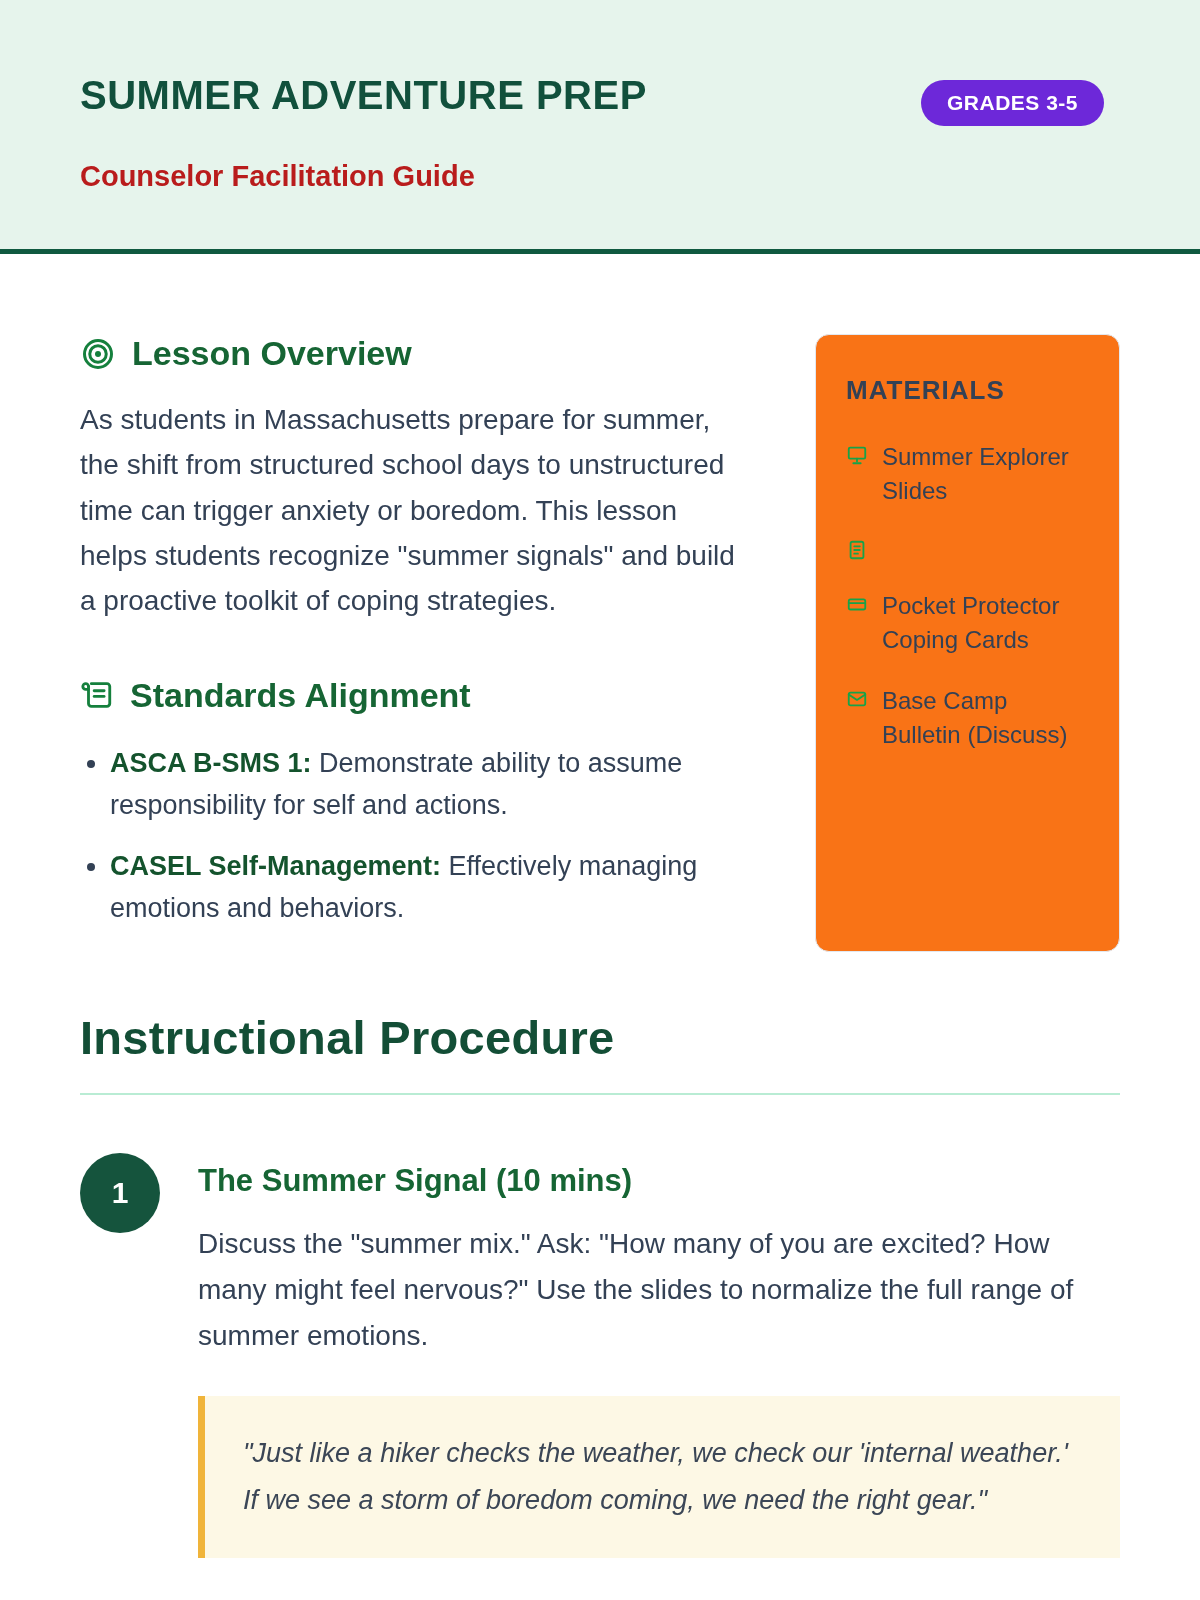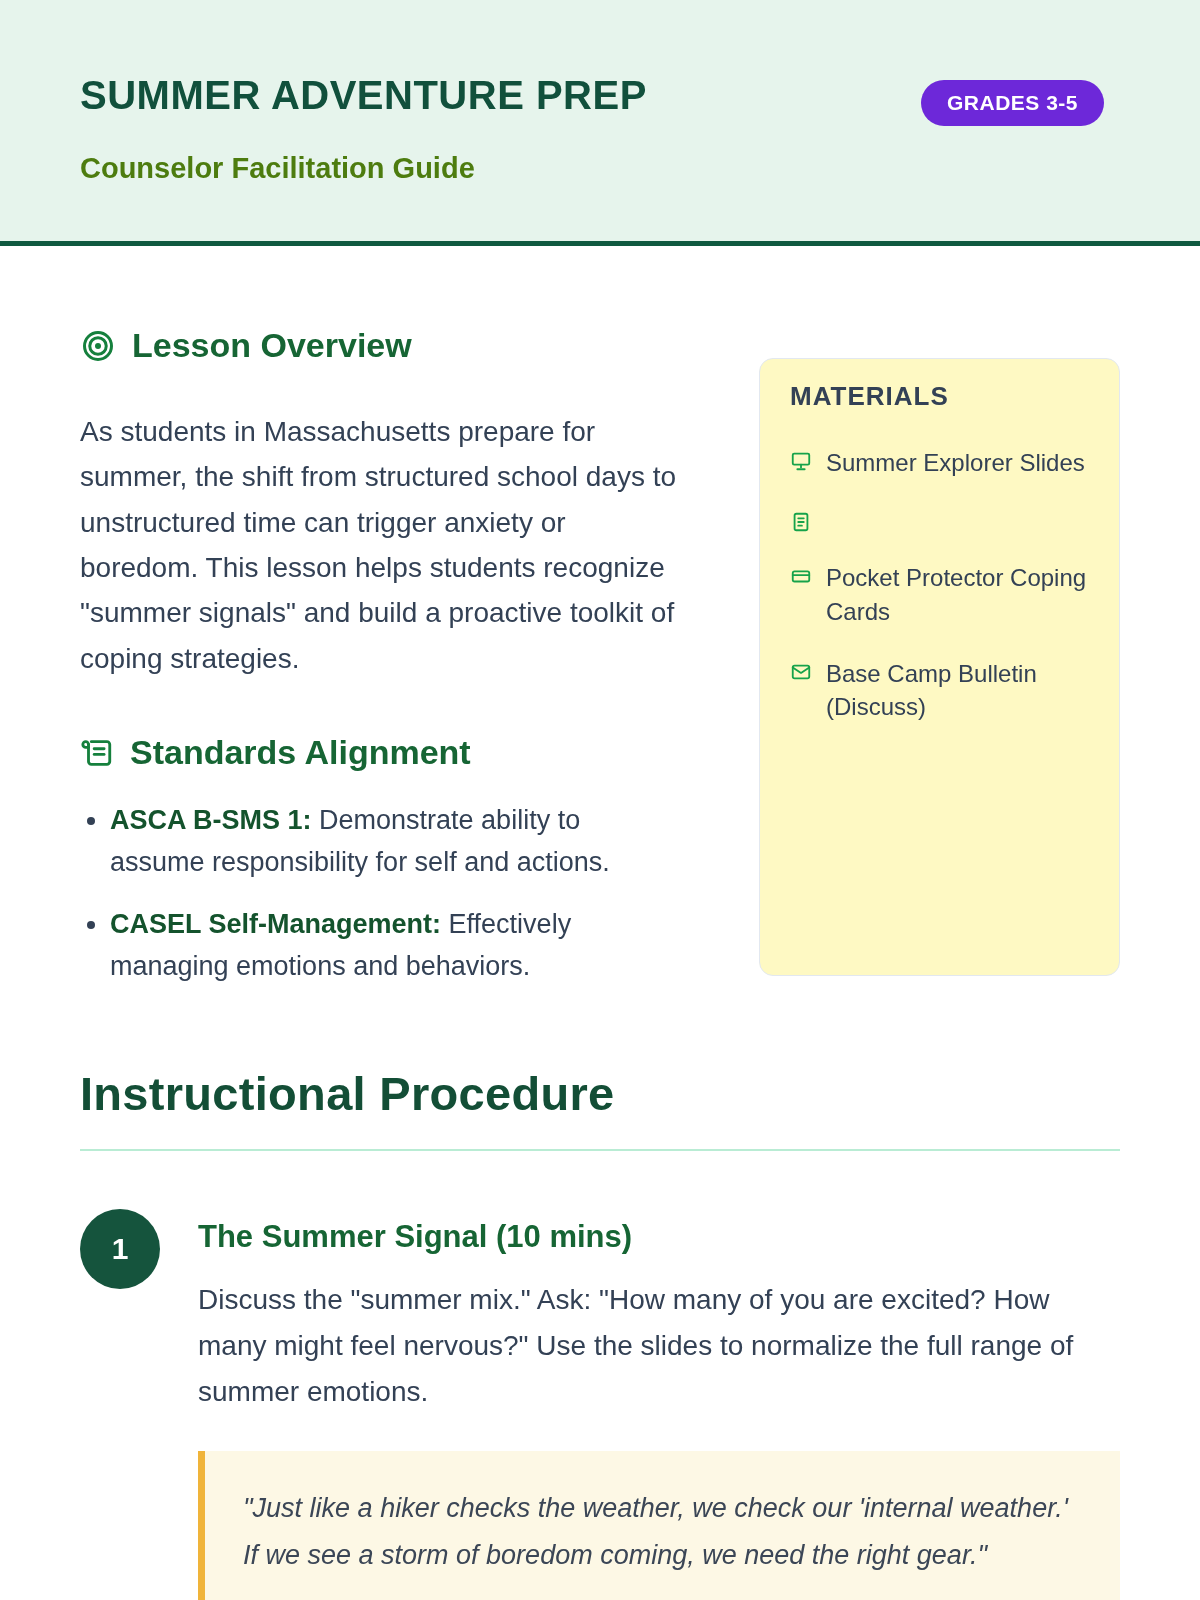--- a/index.html
+++ b/index.html
@@ -36,67 +36,67 @@
     color: #ffffff;
     font-size: 21px;
     font-weight: 700;
     padding: 11px 26px;
     border-radius: 999px;
     white-space: nowrap;
     margin-top: 8px;
     letter-spacing: 0.5px;
   }
   .subtitle {
-    margin-top: 26px;
+    margin-top: 34px;
     font-size: 29px;
     font-weight: 700;
-    color: #4d7c0f;
+    color: #b91c1c;
   }
   
   .content { padding: 80px 80px 0 80px; }
-  .columns { display: flex; gap: 80px; align-items: center; }
+  .columns { display: flex; gap: 80px; align-items: flex-start; }
   .left-col { flex: 1; min-width: 0; }
 
   .section-heading {
     display: flex;
     align-items: center;
     gap: 16px;
     font-size: 34px;
     font-weight: 800;
     color: #166534;
   }
   .section-heading .icon { flex-shrink: 0; display: inline-flex; }
   .body-text {
-    margin-top: 44px;
+    margin-top: 24px;
     font-size: 28px;
     line-height: 1.62;
     color: #334155;
   }
   .standards-heading { margin-top: 52px; }
   .standards-list {
     margin-top: 28px;
     padding-left: 30px;
     list-style: disc;
   }
   .standards-list li {
     font-size: 27px;
     line-height: 1.55;
     margin-bottom: 20px;
     color: #334155;
   }
   .standards-list li strong { color: #14532d; font-weight: 700; }
 
   
   .materials-card {
-    width: 361px;
+    width: 305px;
     flex-shrink: 0;
-    background: #fef9c3;
+    background: #f97316;
     border: 1.5px solid #e2e8f0;
     border-radius: 14px;
-    padding: 22px 30px;
+    padding: 40px 30px;
     min-height: 618px;
   }
   .materials-heading {
     font-size: 26px;
     font-weight: 800;
     letter-spacing: 1px;
     color: #334155;
   }
   .materials-list { list-style: none; margin-top: 34px; }
   .materials-list li {

